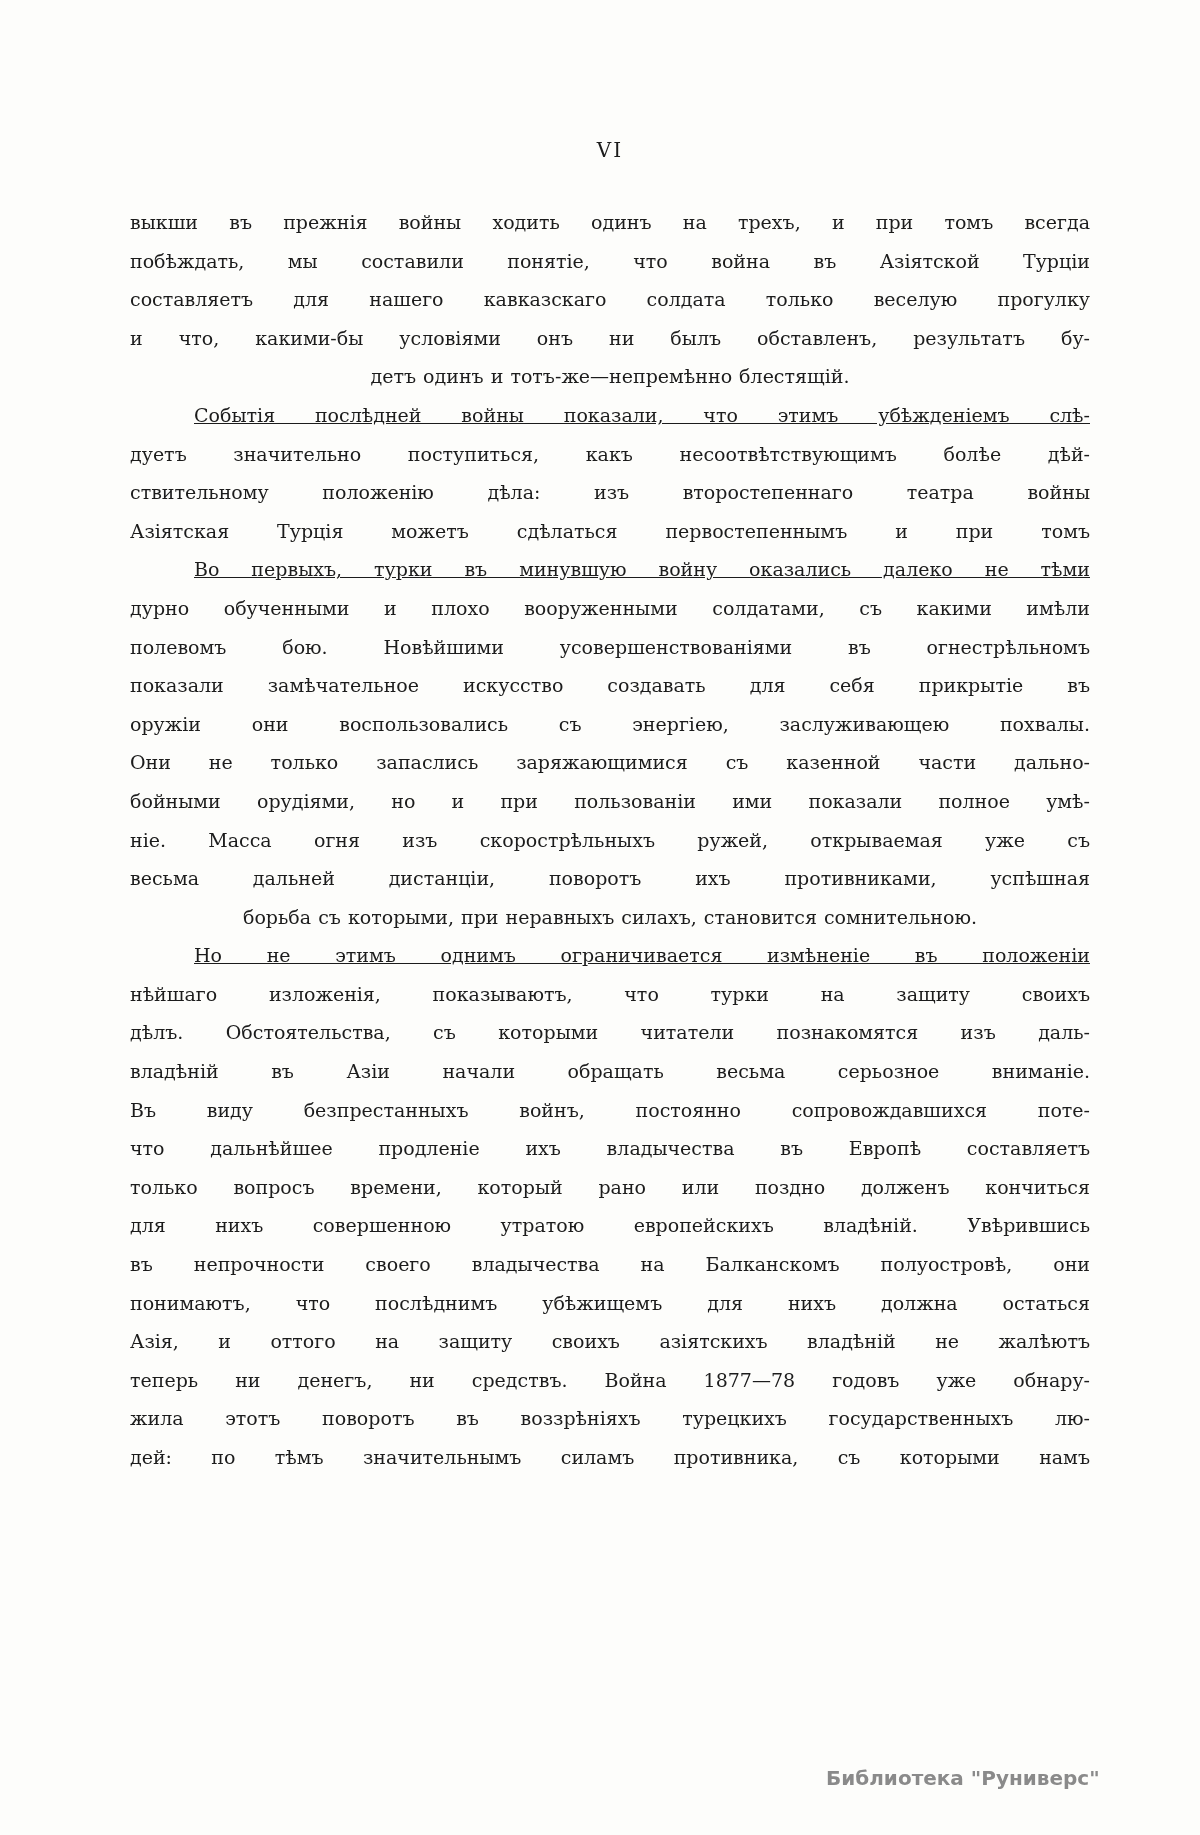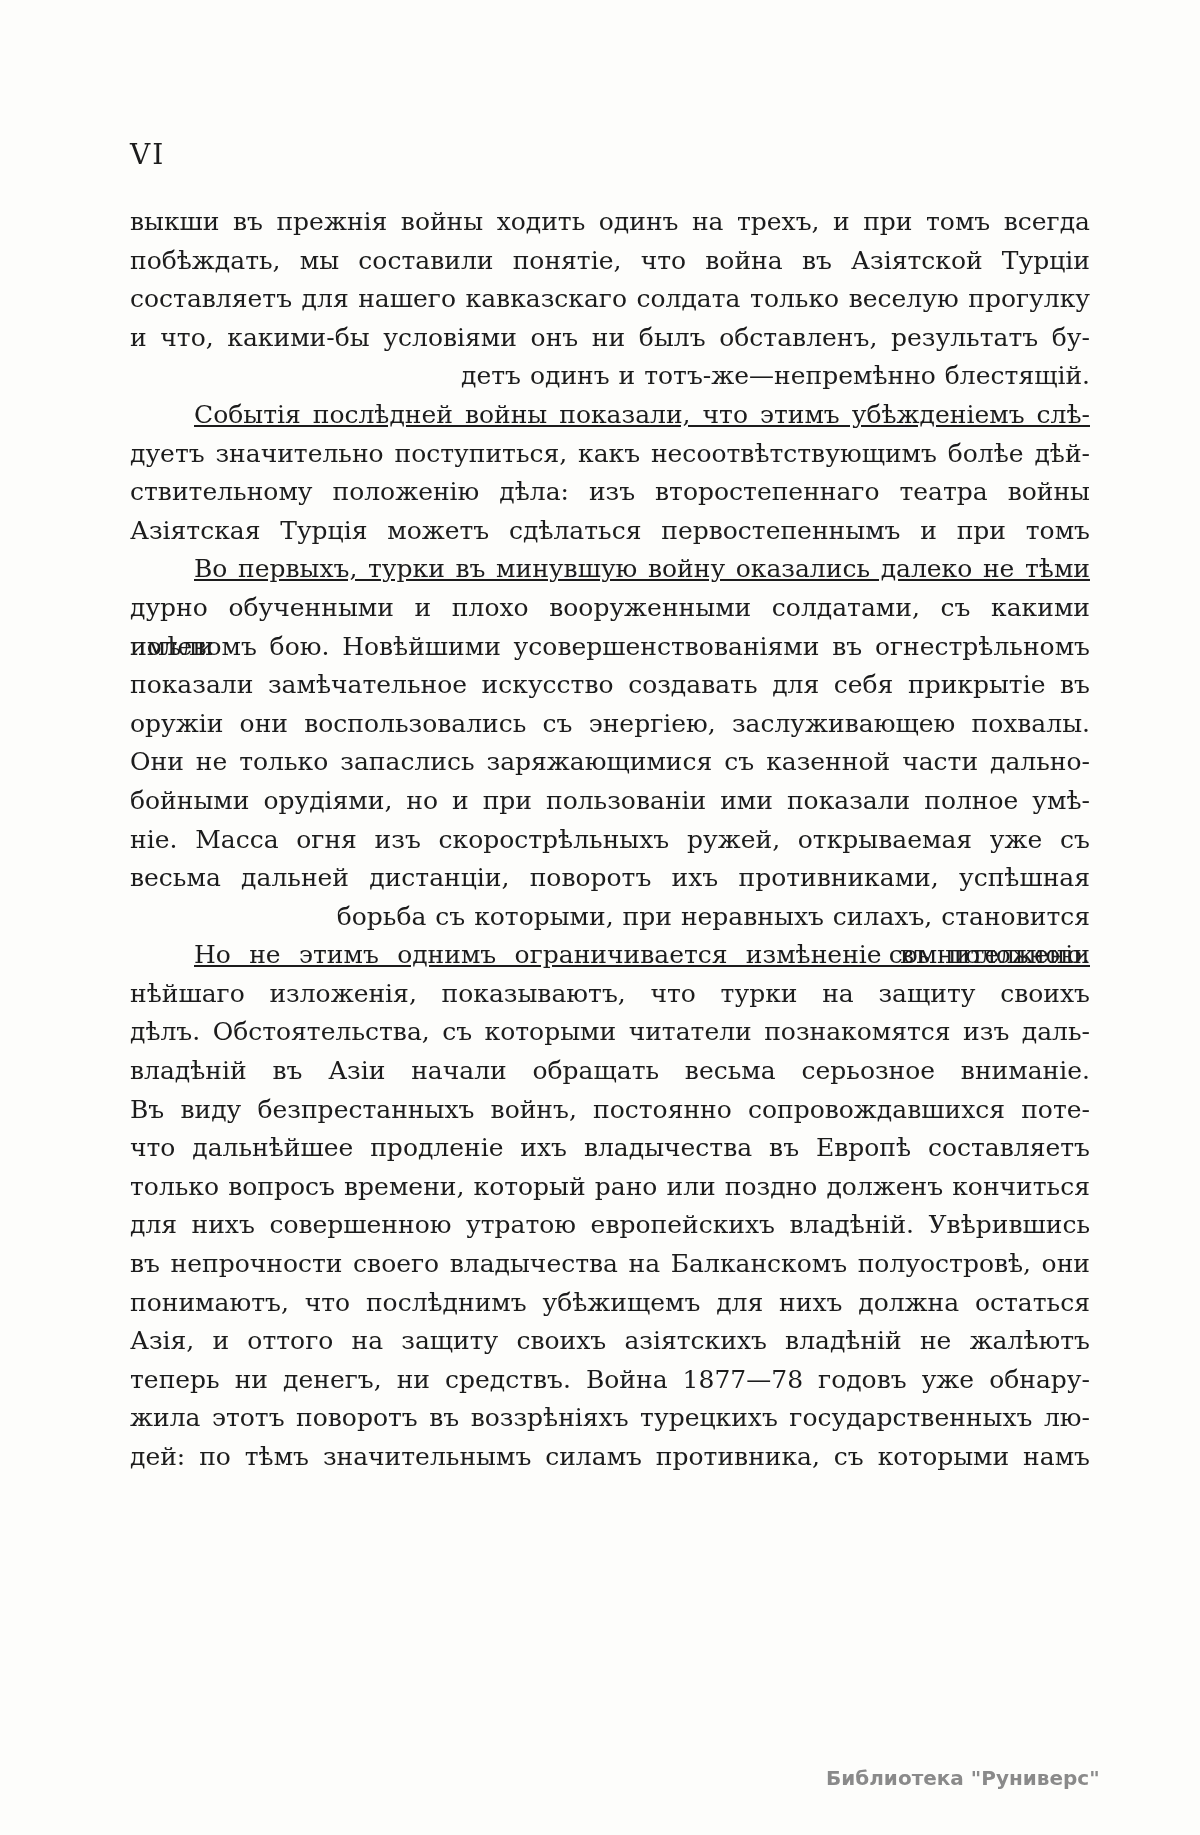--- a/index.html
+++ b/index.html
@@ -15,37 +15,38 @@
     background: var(--paper, #fdfdfb);
     color: var(--ink, #1c1c1c);
     font-family: "DejaVu Serif", "Liberation Serif", serif;
     overflow: hidden;
   }
   .page-number {
     position: absolute;
     top: 138px;
     left: 130px;
     width: 960px;
-    font-size: 28px;
+    text-align: center;
+    font-size: 20px;
     letter-spacing: 2px;
     font-weight: normal;
   }
   .text-block {
     position: absolute;
     top: 203px;
     left: 130px;
     width: 960px;
-    font-size: 25px;
+    font-size: 19px;
   }
   .text-line {
     line-height: 38.6px;
     height: 38.6px;
     white-space: normal;
     word-spacing: 1px;
-    text-align: right;
+    text-align: center;
   }
   .text-line.justify {
     text-align: justify;
     text-align-last: justify;
   }
   .text-line.indent {
     padding-left: 64px;
     text-decoration: underline;
   }
   .text-line.justify.indent {

